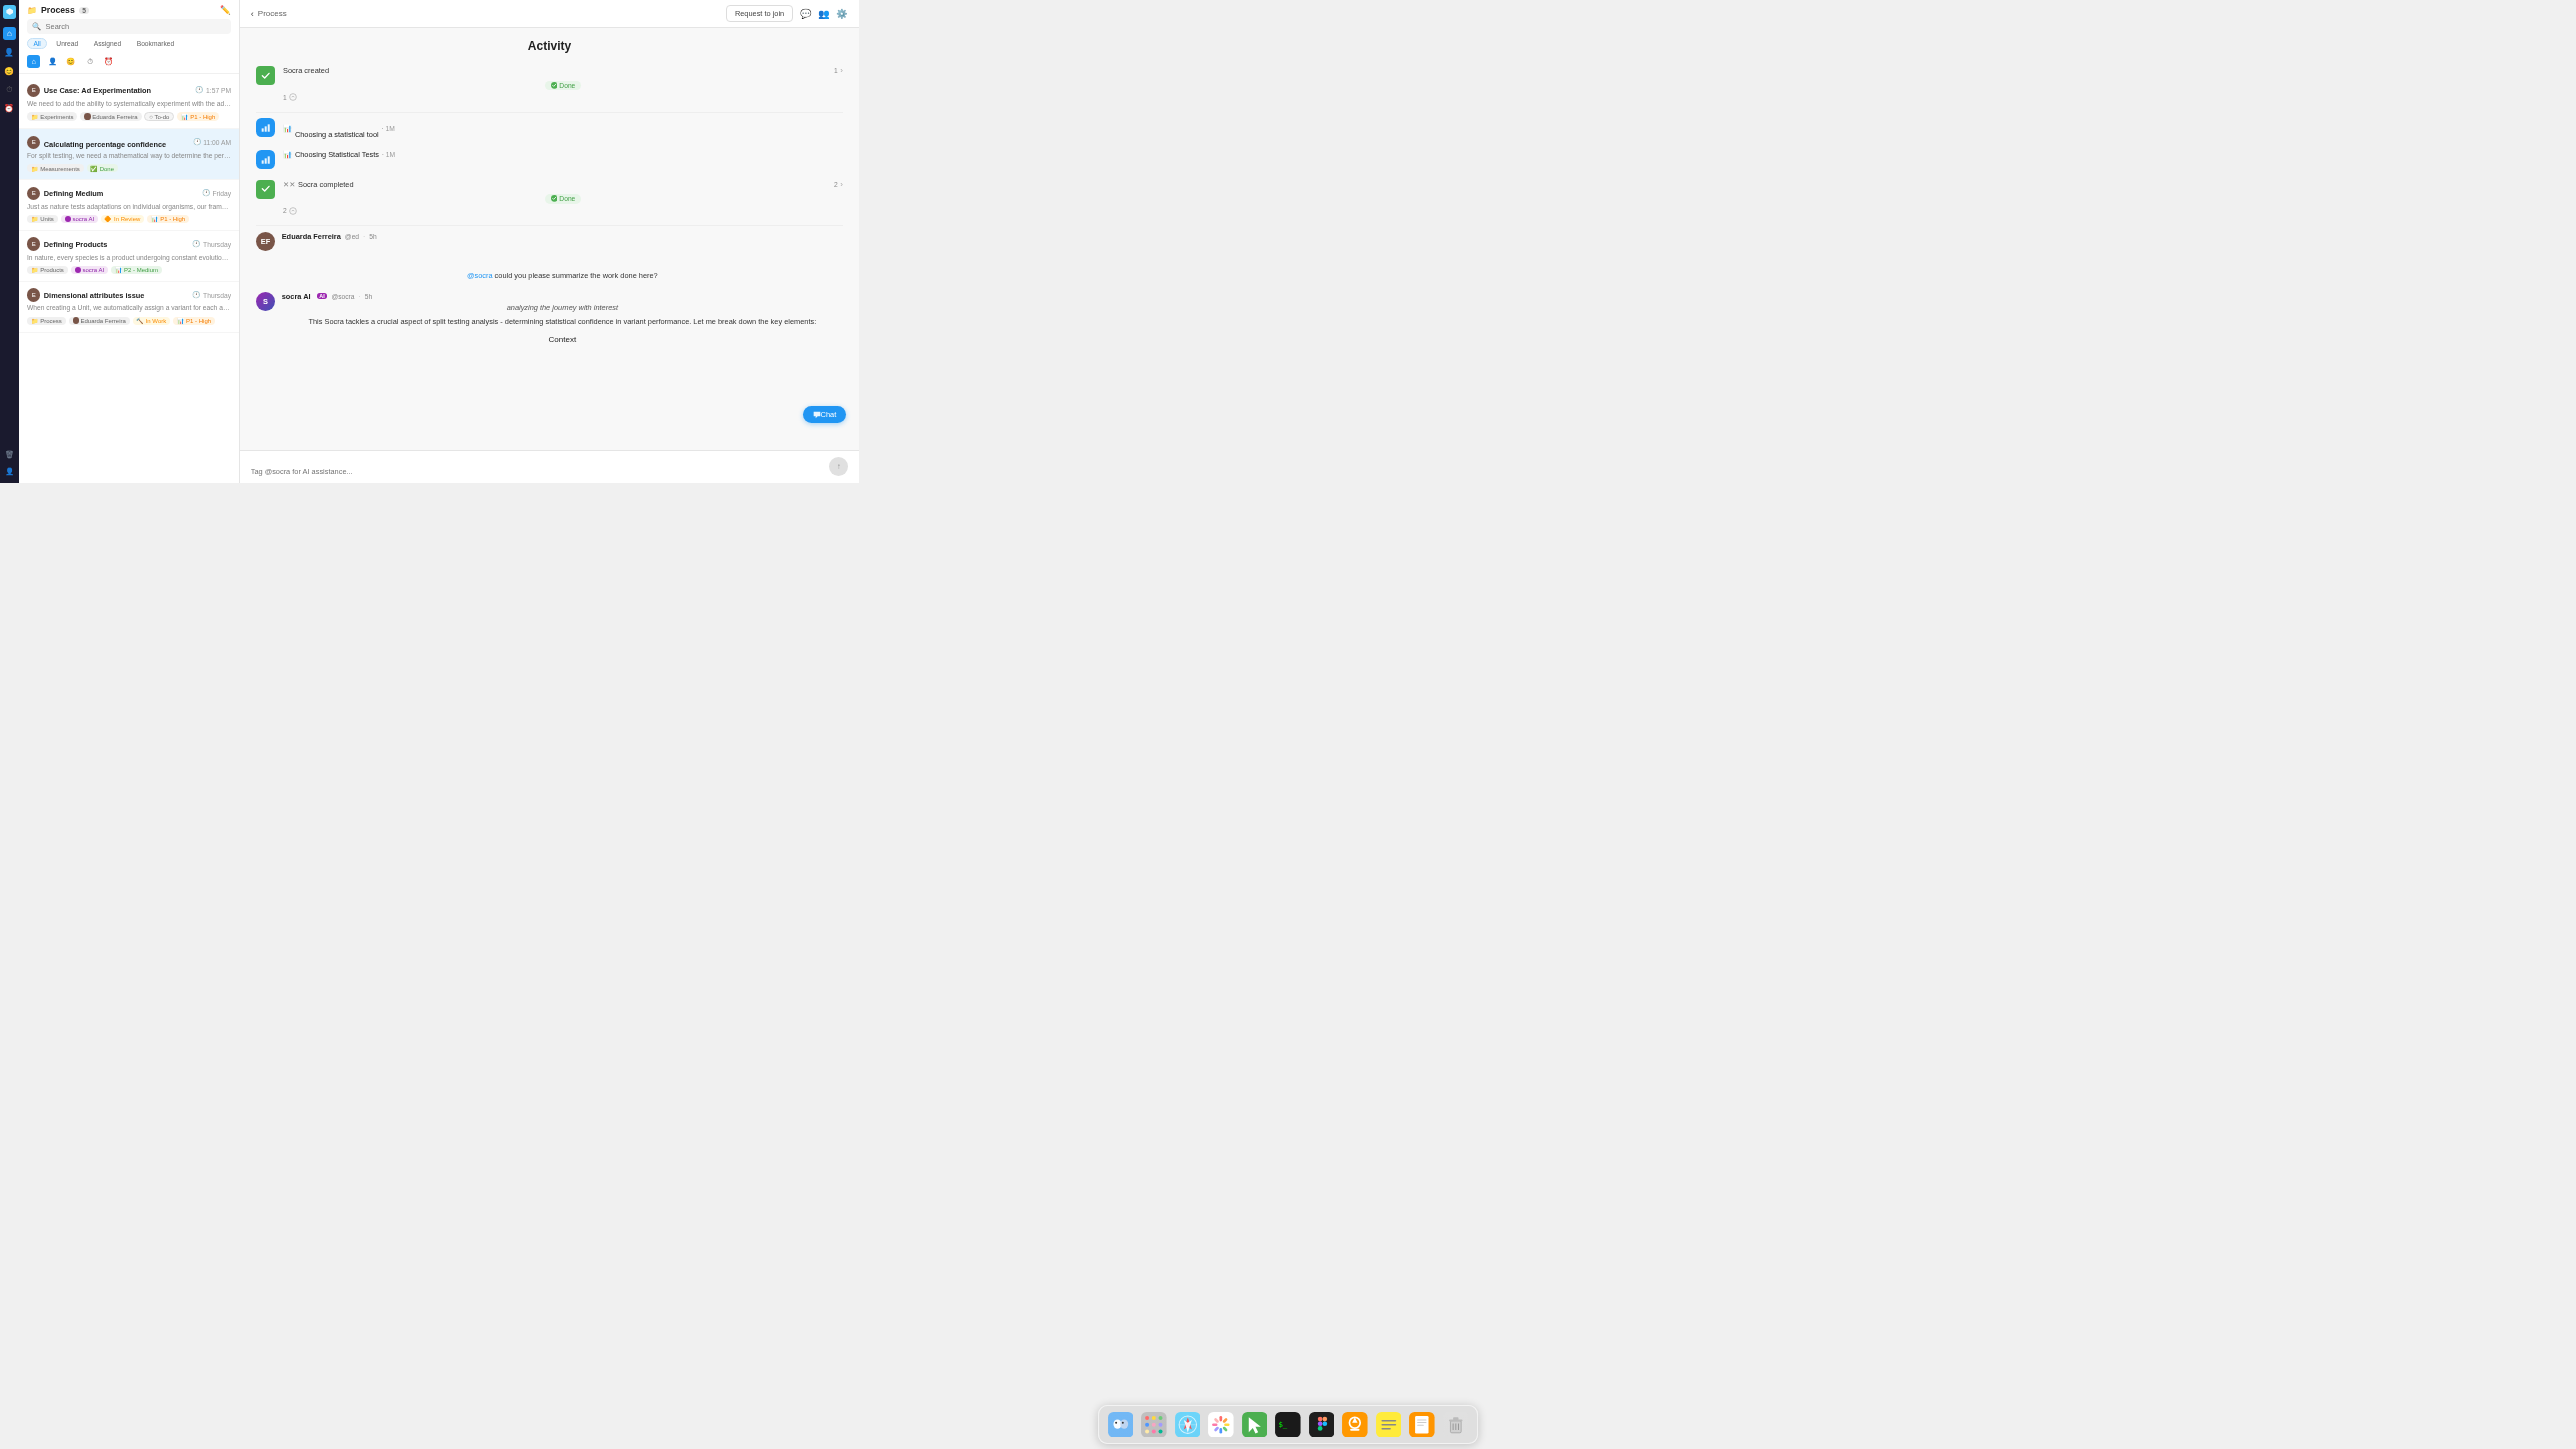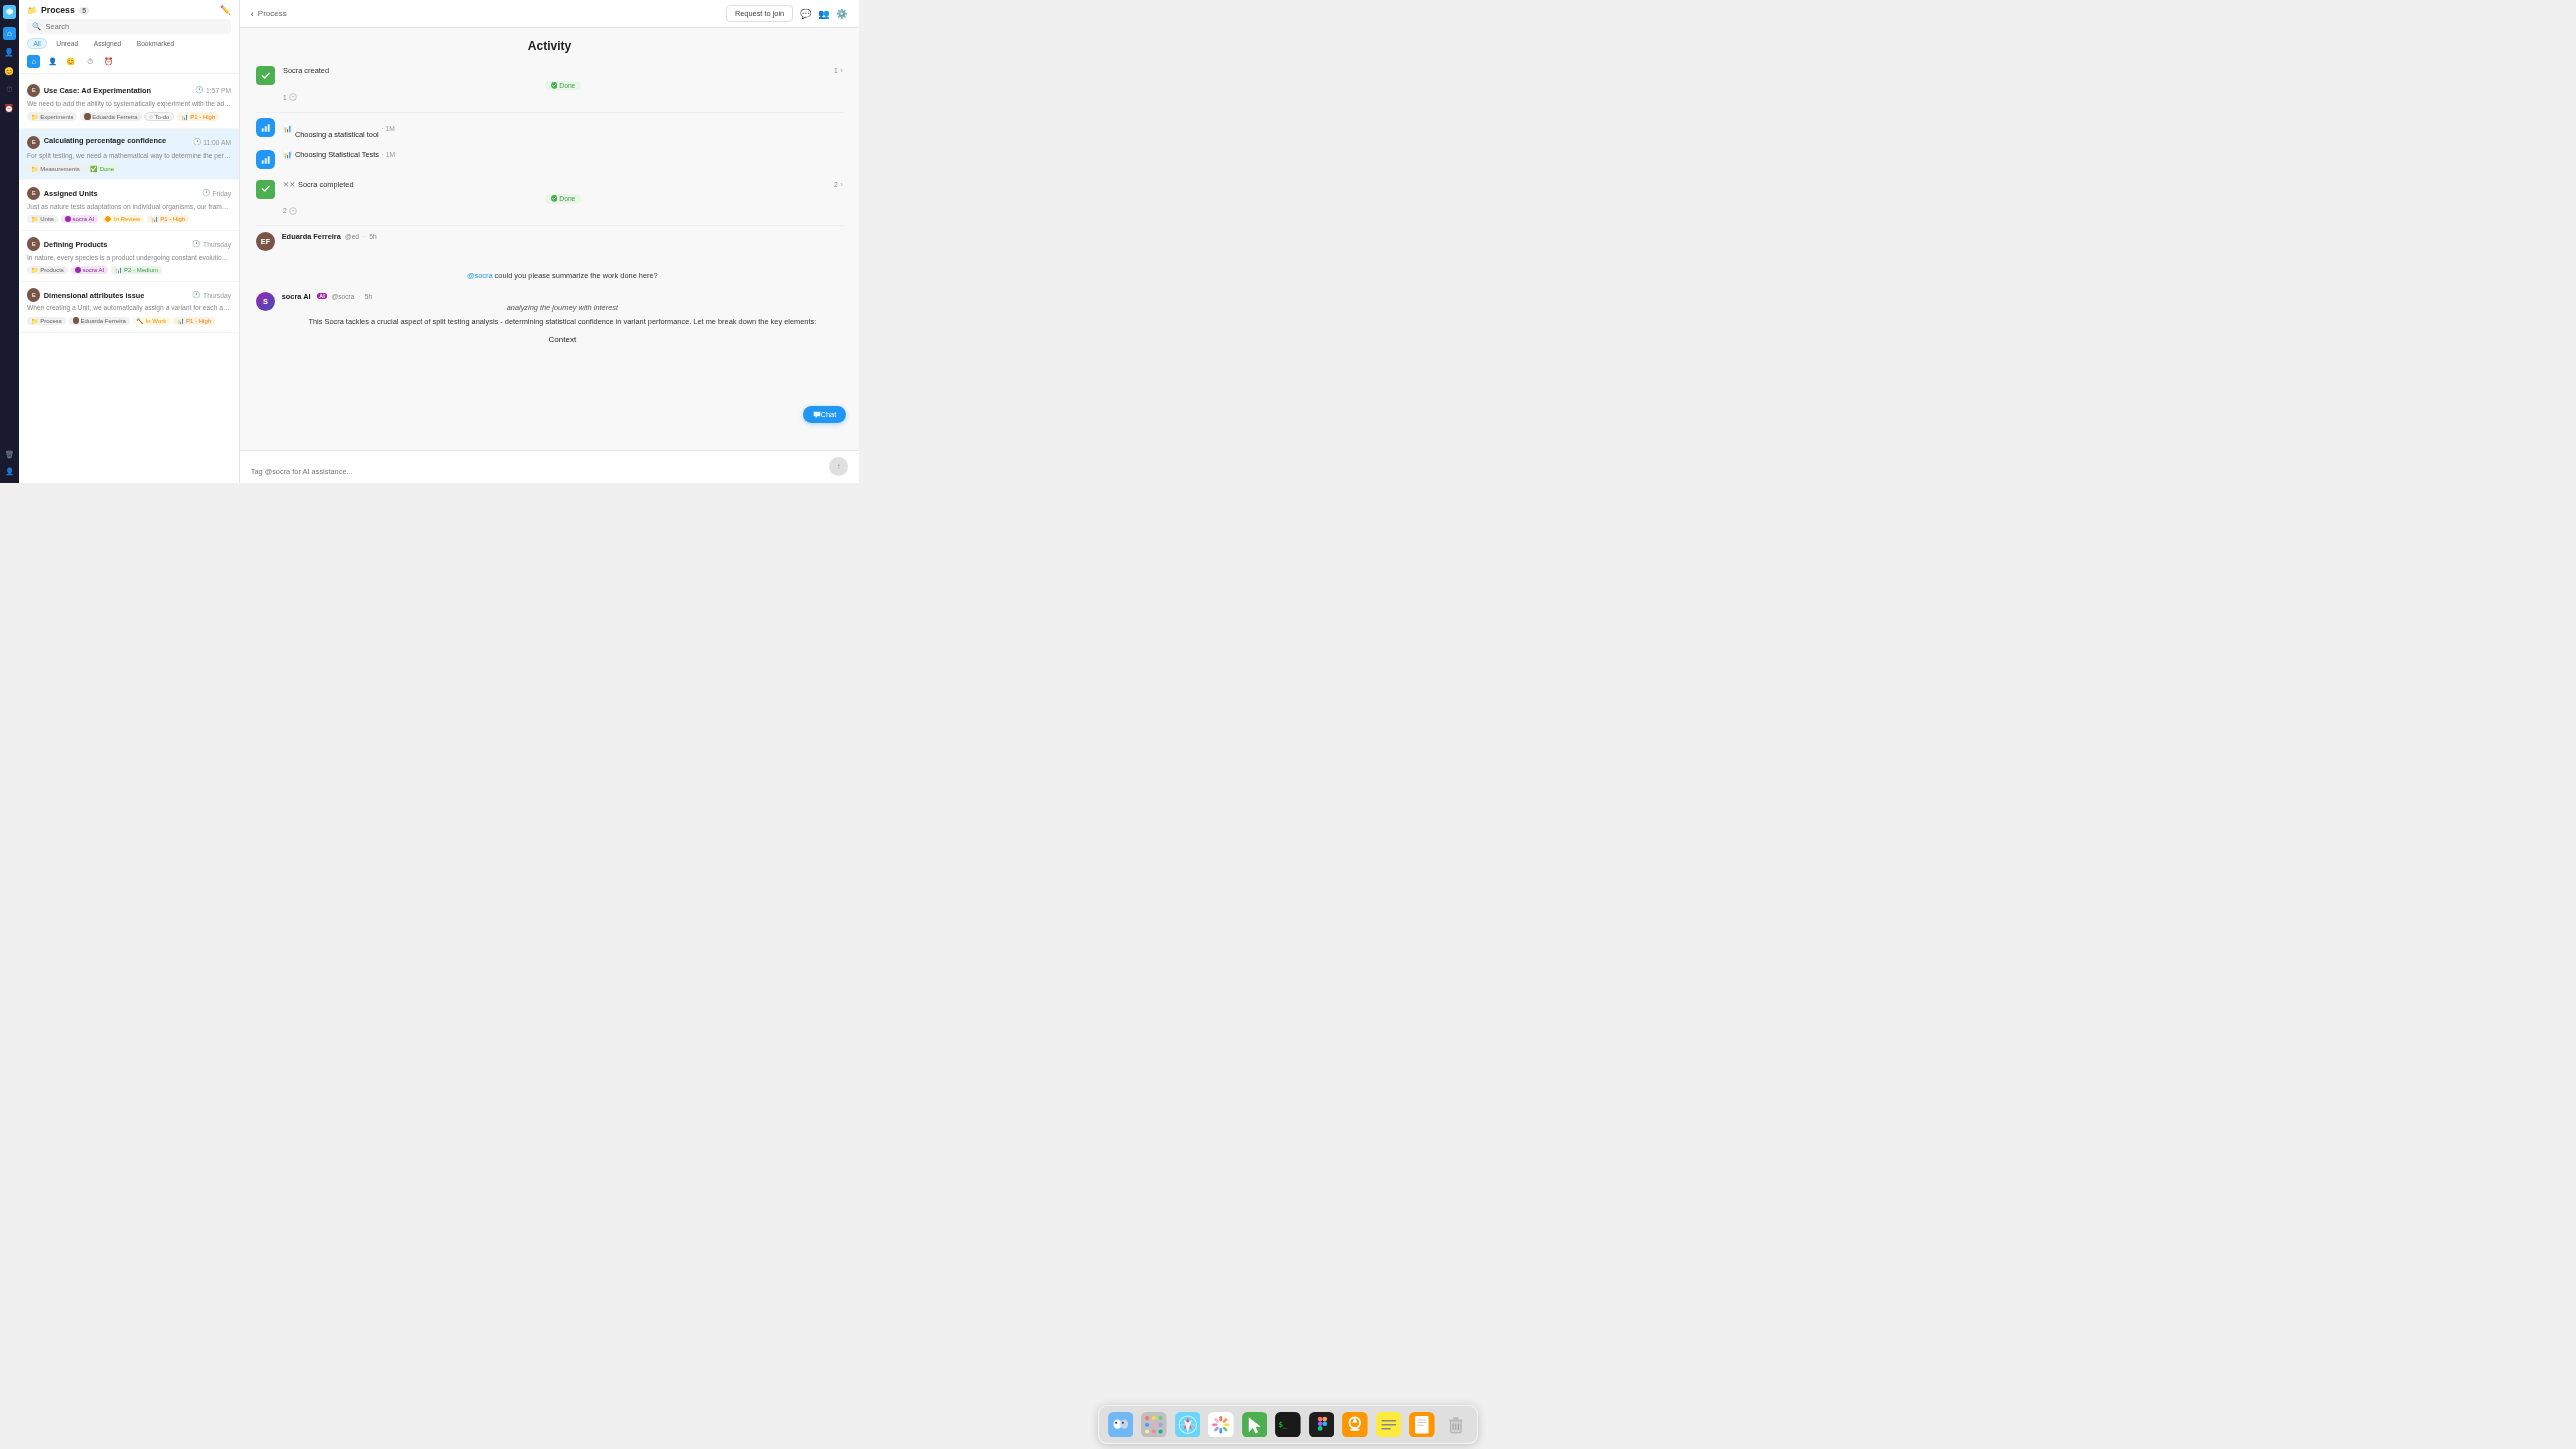--- a/index.html
+++ b/index.html
@@ -712,41 +712,41 @@
             <span style="width:6.7px;height:6.7px;border-radius:50%;background:#795548;display:inline-block;"></span>
             Eduarda Ferreira
           </span>
           <span class="tag tag-todo">○ To-do</span>
           <span class="tag tag-priority-high">📊 P1 - High</span>
         </div>
       </div>
 
       <div class="task-item active">
         <div class="task-item-header">
-          <div style="display:flex;align-items:flex-start;gap:3.4px;">
+          <div style="display:flex;align-items:flex-end;gap:3.4px;">
             <div style="width:13.4px;height:13.4px;border-radius:50%;background:#795548;display:flex;align-items:center;justify-content:center;font-size:6px;color:white;flex-shrink:0;">E</div>
             <span class="task-title">Calculating percentage confidence</span>
           </div>
           <span class="task-time">
             <span class="clock-icon">🕐</span>
             11:00 AM
           </span>
         </div>
         <div class="task-description">For split testing, we need a mathematical way to determine the percentag...</div>
         <div class="task-tags">
           <span class="tag tag-folder">📁 Measurements</span>
           <span class="tag tag-done">✅ Done</span>
         </div>
       </div>
 
       <div class="task-item">
         <div class="task-item-header">
           <div style="display:flex;align-items:center;gap:3.4px;">
             <div style="width:13.4px;height:13.4px;border-radius:50%;background:#795548;display:flex;align-items:center;justify-content:center;font-size:6px;color:white;flex-shrink:0;">E</div>
-            <span class="task-title">Assigned Units</span>
+            <span class="task-title">Defining Medium</span>
           </div>
           <span class="task-time">
             <span class="clock-icon">🕐</span>
             Friday
           </span>
         </div>
         <div class="task-description">Just as nature tests adaptations on individual organisms, our framework...</div>
         <div class="task-tags">
           <span class="tag tag-folder">📁 Units</span>
           <span class="tag tag-socra">

